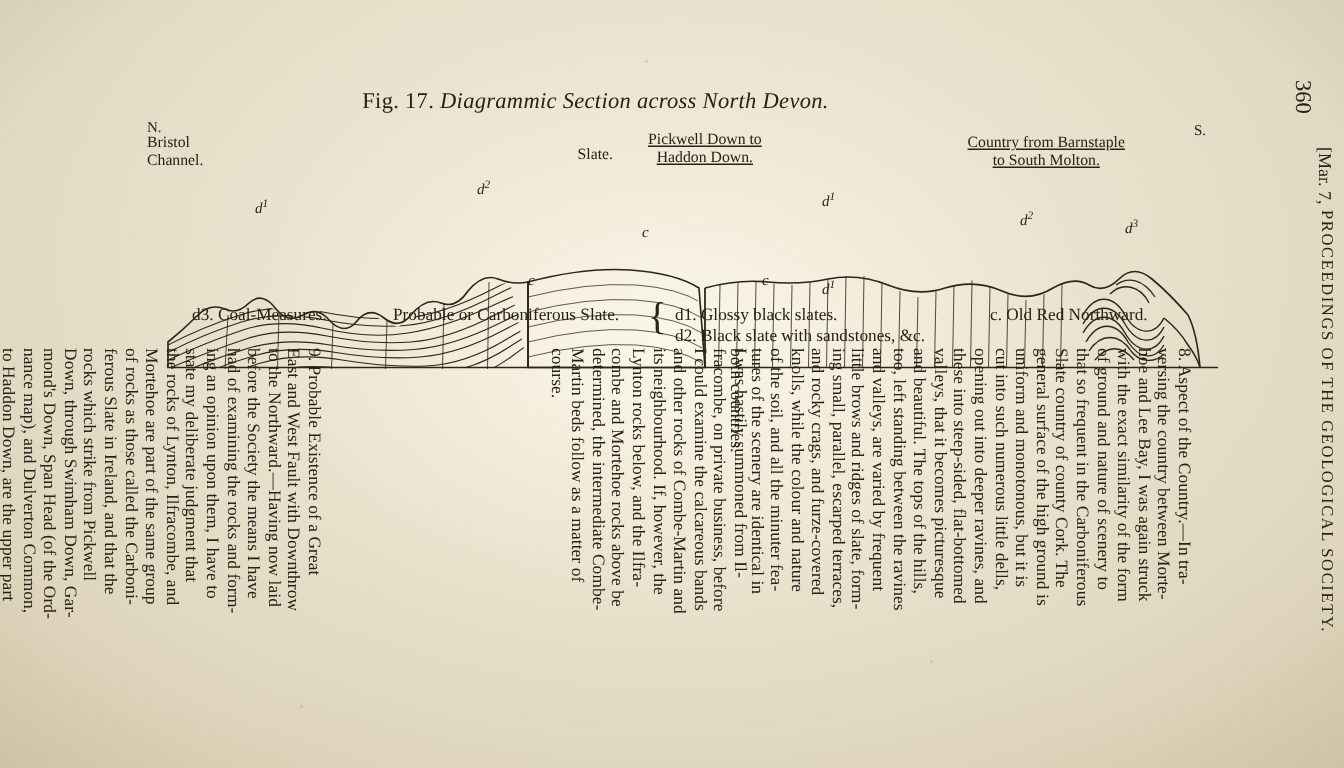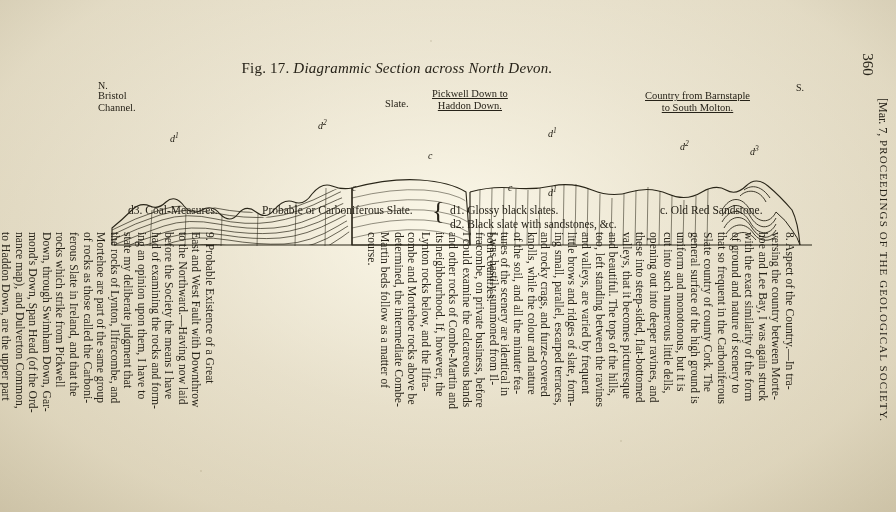--- a/index.html
+++ b/index.html
@@ -211,21 +211,21 @@
   <div class="dl" style="left:352px;top:182px;">c</div>
   <div class="dl" style="left:508px;top:182px;">c</div>
   <div class="dl" style="left:548px;top:185px;">d<span class="sup">1</span></div>
 
   <div class="legend">
     <div class="leg-left">d3.  Coal-Measures.</div>
     <div class="leg-mid">Probable or Carboniferous Slate.</div>
     <div class="leg-brace">{</div>
     <div class="leg-d1">d1.  Glossy black slates.</div>
     <div class="leg-d2">d2.  Black slate with sandstones, &amp;c.</div>
-    <div class="leg-right">c.  Old Red Sandstone.</div>
+    <div class="leg-right">c.  Old Red Northward.</div>
   </div>
 
   <div class="rot-wrap">
     <div class="rot-col" id="col0" style="left:700px;top:0px;">8. Aspect of the Country.—In tra-
 versing the country between Morte-
 hoe and Lee Bay, I was again struck
 with the exact similarity of the form
 of ground and nature of scenery to
 that so frequent in the Carboniferous
 Slate country of county Cork. The

